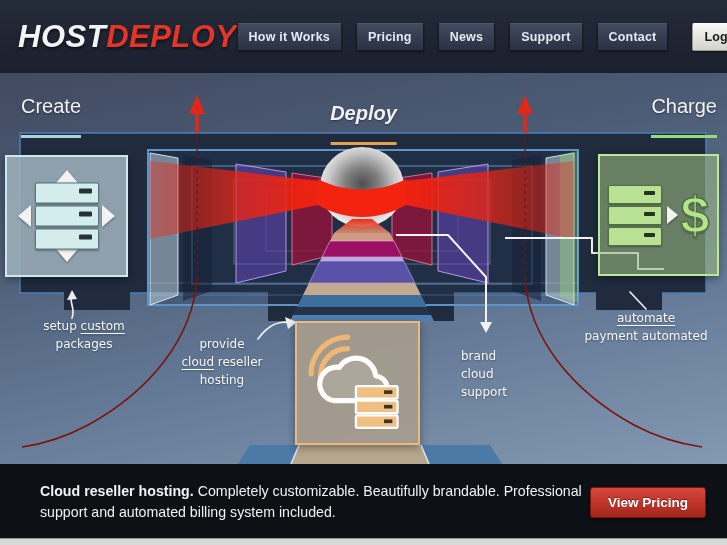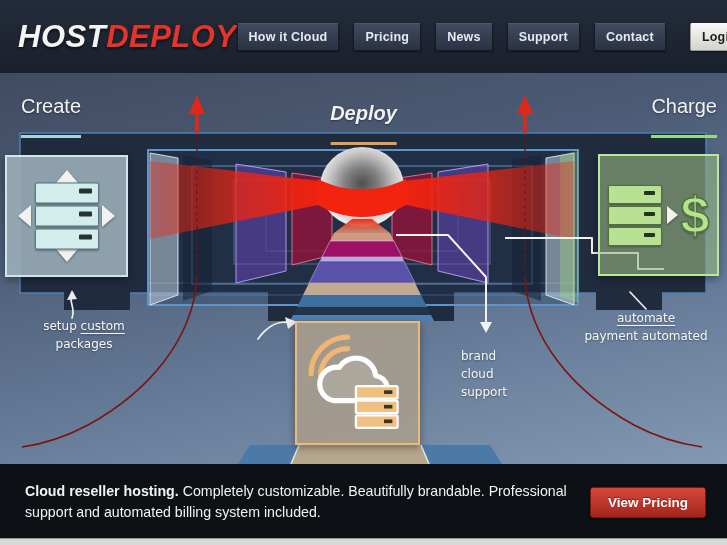--- a/index.html
+++ b/index.html
@@ -88,39 +88,39 @@
     text-shadow:0 1px 2px rgba(0,0,0,.35);}
   .ann u, .ann .lnk{text-decoration:underline;text-underline-offset:2.5px;cursor:pointer;}
   #ann-setup{left:16px;top:244px;width:136px;text-align:center;}
   #ann-provide{left:156px;top:262px;width:132px;text-align:center;}
   #ann-brand{left:461px;top:274px;width:110px;text-align:left;}
   #ann-automate{left:560px;top:236px;width:172px;text-align:center;}
 
   
   #footer{position:absolute;left:0;top:464px;width:727px;height:74px;
     background:#0d1014;color:#f2f2f2;}
-  #footer-text{position:absolute;left:25px;top:17px;width:575px;
+  #footer-text{position:absolute;left:40px;top:17px;width:575px;
     font-size:14.2px;line-height:21px;}
   #footer-text b{font-weight:bold;}
   #cta{position:absolute;right:21px;top:23px;padding:7px 17px;border-radius:3px;
     background:linear-gradient(#d8473c,#a3251c);border:1px solid #7c150e;
     color:#fff;font-weight:bold;font-size:13.5px;cursor:pointer;
     text-shadow:0 -1px 1px rgba(0,0,0,.45);box-shadow:0 1px 3px rgba(0,0,0,.6);}
   #bottom-strip{position:absolute;left:0;top:538px;width:727px;height:7px;
     background:#d9d9d9;border-top:1px solid #96969a;box-sizing:border-box;}
 </style>
 </head>
 <body>
 
 <div id="page">
 
   <div id="navbar">
     <div id="logo"><span class="l1">HOST</span><span class="l2">DEPLOY</span></div>
     <div id="nav-items">
-      <div class="nav-btn">How it Cloud</div>
+      <div class="nav-btn">How it Works</div>
       <div class="nav-btn">Pricing</div>
       <div class="nav-btn">News</div>
       <div class="nav-btn">Support</div>
       <div class="nav-btn">Contact</div>
       <div class="nav-btn login">Login</div>
     </div>
   </div>
 
   <div id="hero">
 
@@ -287,20 +287,25 @@
           <rect x="73" y="68" width="8" height="3.5" fill="#3a3328"></rect>
           <rect x="73" y="82" width="8" height="3.5" fill="#3a3328"></rect>
         </g>
       </svg>
     </div>
 
     <div class="ann" id="ann-setup">
       <span>setup </span><span class="lnk">custom</span><br>
       <span>packages</span>
     </div>
+    <div class="ann" id="ann-provide">
+      <span>provide</span><br>
+      <span class="lnk">cloud</span><span> reseller</span><br>
+      <span>hosting</span>
+    </div>
     <div class="ann" id="ann-brand">
       <span>brand</span><br>
       <span>cloud</span><br>
       <span>support</span>
     </div>
     <div class="ann" id="ann-automate">
       <span class="lnk">automate</span><br>
       <span>payment automated</span>
     </div>
   </div>

